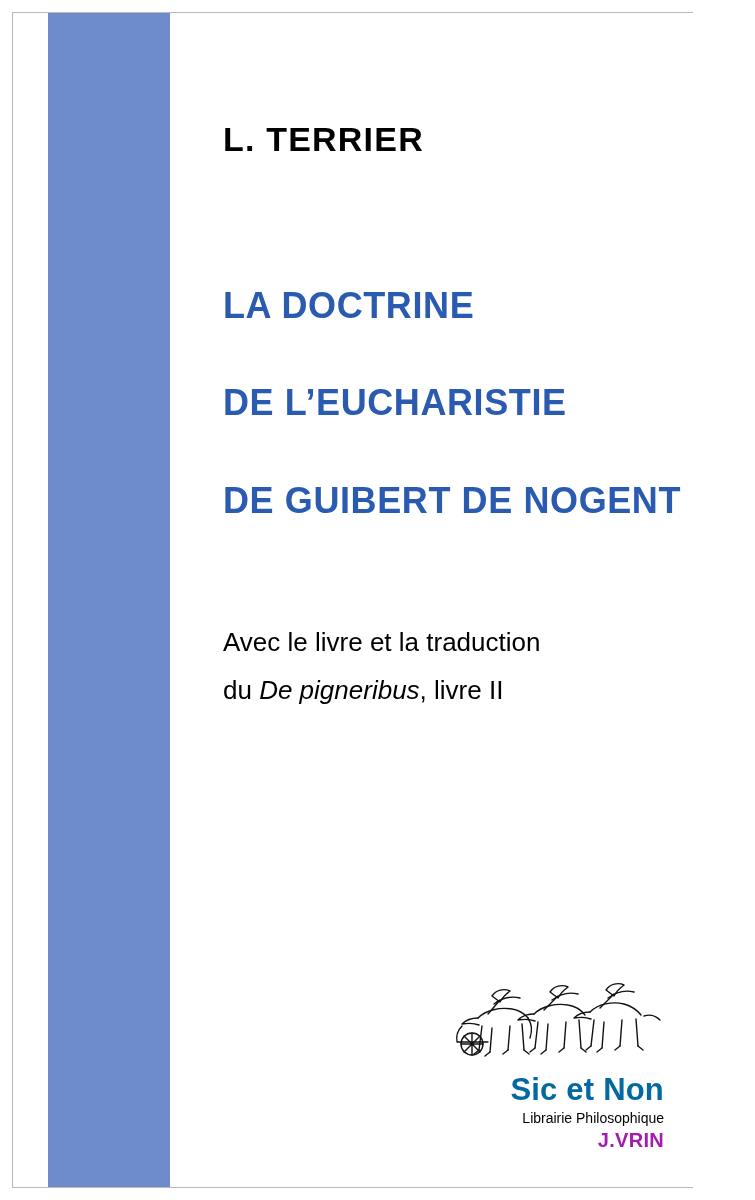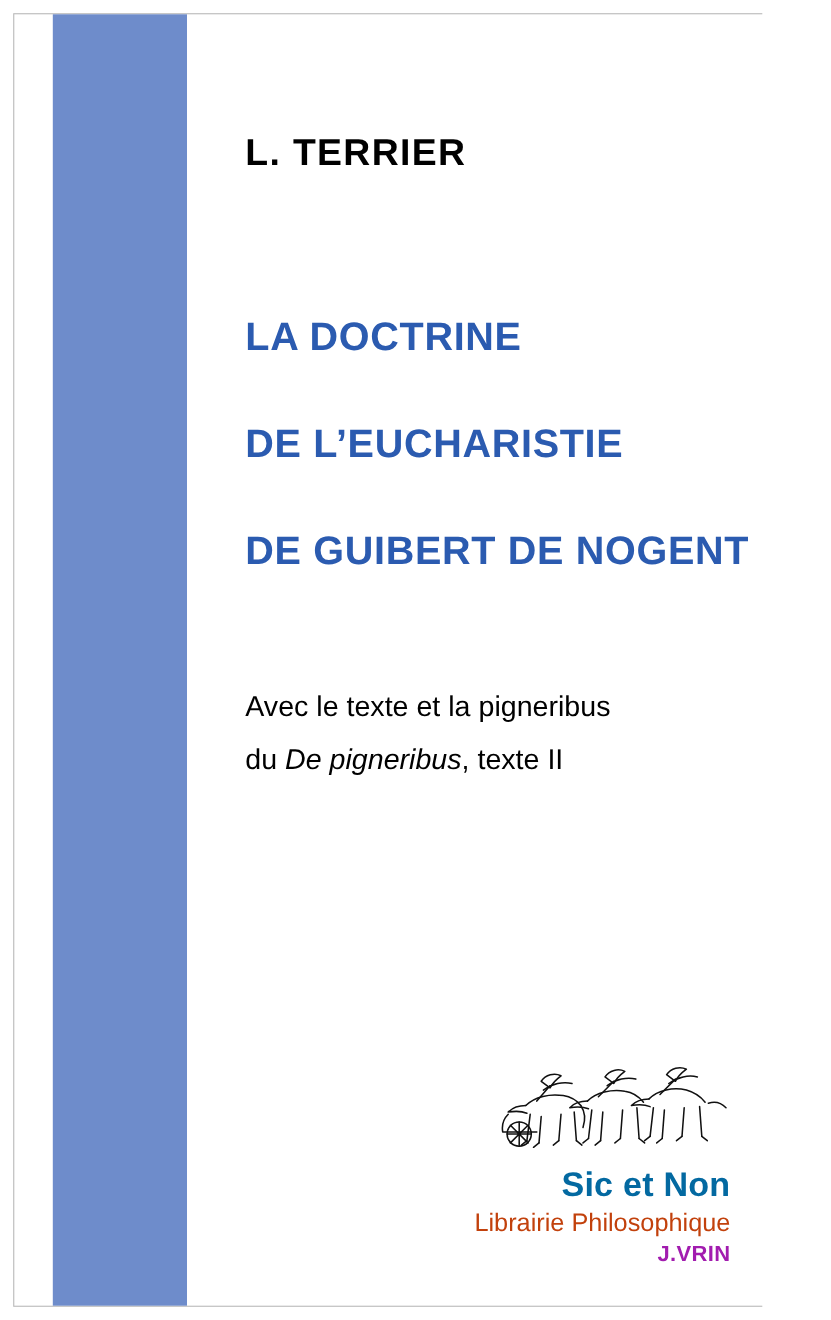--- a/index.html
+++ b/index.html
@@ -98,22 +98,22 @@
     height: 92px;
   }
   .pub-name {
     font-size: 31px;
     font-weight: bold;
     color: #0369a1;
     letter-spacing: 0.2px;
     line-height: 1.15;
   }
   .pub-sub {
-    font-size: 23px;
-    color: #c2410c;
+    font-size: 14px;
+    color: #000000;
     line-height: 1.45;
   }
   .pub-imprint {
     font-size: 20px;
     font-weight: bold;
     color: #a21caf;
     line-height: 1.2;
     letter-spacing: 0.3px;
   }
 </style>
@@ -129,22 +129,22 @@
 
     <div class="author">L. TERRIER</div>
 
     <div class="title">
       <span class="line">LA DOCTRINE</span>
       <span class="line">DE L’EUCHARISTIE</span>
       <span class="line">DE GUIBERT DE NOGENT</span>
     </div>
 
     <div class="subtitle">
-      <span class="line">Avec le texte et la pigneribus</span>
-      <span class="line"><span>du </span><em>De pigneribus</em><span>, texte II</span></span>
+      <span class="line">Avec le livre et la traduction</span>
+      <span class="line"><span>du </span><em>De pigneribus</em><span>, livre II</span></span>
     </div>
 
     <div class="publisher">
 
       <svg class="logo-mark" viewBox="0 0 216 92" aria-hidden="true">
         <g fill="none" stroke="#111111" stroke-width="1.4" stroke-linecap="round" stroke-linejoin="round">
 
           <path d="M30 44 C38 36 52 33 64 35 C70 36 76 39 80 44"></path>
           <path d="M30 44 C24 44 18 46 14 50 C20 49 26 49 31 51"></path>
           <path d="M34 52 L31 76 M44 54 L42 78 M62 52 L60 76 M74 50 L76 76"></path>

